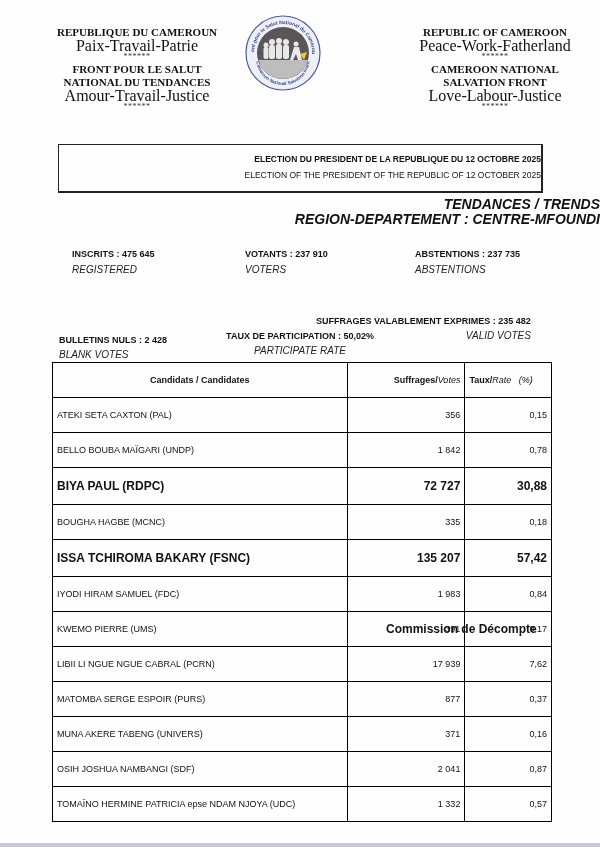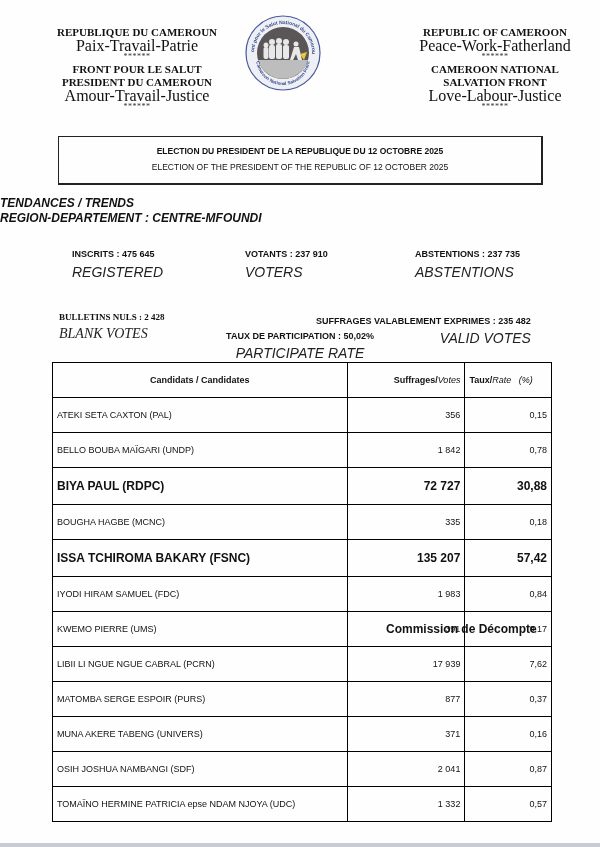--- a/index.html
+++ b/index.html
@@ -11,32 +11,32 @@
   .serif { font-family: "Liberation Serif", "DejaVu Serif", serif; }
   .hdr { width: 190px; text-align: center; line-height: 13px; }
   .hdr .b { font-weight: bold; font-size: 11px; }
   .hdr .n { font-size: 16px; }
   .hdr .st { font-size: 8px; letter-spacing: 0.5px; color: #333; line-height: 9px; }
   .hdr .gap { height: 2px; }
 
   .logo { left: 244px; top: 14px; width: 78px; height: 78px; }
 
   .titlebox {
-    left: 58px; top: 136px; width: 482px; height: 46px;
+    left: 58px; top: 144px; width: 482px; height: 46px;
     border: 1px solid #222; border-right-width: 2px; border-bottom-width: 2px;
-    text-align: center; font-size: 8.5px;
+    text-align: right; font-size: 8.5px;
   }
   .titlebox .l1 { font-weight: bold; margin-top: 9px; }
   .titlebox .l2 { margin-top: 6px; }
 
-  .trends { left: 0; width: 600px; text-align: left; font-style: italic; font-weight: bold; font-size: 12px; }
+  .trends { left: 0; width: 600px; text-align: right; font-style: italic; font-weight: bold; font-size: 14px; }
 
   .stat { font-size: 9px; }
   .stat .k { font-weight: bold; }
-  .stat .s { font-style: italic; font-size: 14px; margin-top: 5px; color: #222; }
+  .stat .s { font-style: italic; font-size: 10px; margin-top: 5px; color: #222; }
 
   table.res {
     position: absolute; left: 52px; top: 362px; width: 500px;
     border-collapse: collapse; font-size: 9px;
   }
   table.res td, table.res th {
     border: 1px solid #000000; height: 16px; padding: 9px 4px; line-height: 15px;
   }
   table.res th { font-weight: bold; height: 16px; }
   table.res th.c1 { text-align: center; }
@@ -54,21 +54,21 @@
 </style>
 </head>
 <body>
 
 <div class="abs hdr serif" style="left:42px; top:26px;">
   <div class="b">REPUBLIQUE DU CAMEROUN</div>
   <div class="n">Paix-Travail-Patrie</div>
   <div class="st">******</div>
   <div class="gap"></div>
   <div class="b">FRONT POUR LE SALUT</div>
-  <div class="b">PRESIDENT DU CAMEROUN</div>
+  <div class="b">NATIONAL DU TENDANCES</div>
   <div class="n">Amour-Travail-Justice</div>
   <div class="st">******</div>
 </div>
 
 <div class="abs logo">
   <svg width="78" height="78" viewBox="0 0 78 78">
     <defs>
       <path id="arcTop" d="M 10 39 A 29 29 0 0 1 68 39"></path>
       <path id="arcBot" d="M 12 44 A 27 27 0 0 0 66 44"></path>
     </defs>
@@ -125,21 +125,21 @@
   <div class="s">VOTERS</div>
 </div>
 <div class="abs stat" style="left:415px; top:249px;">
   <div class="k">ABSTENTIONS : 237 735</div>
   <div class="s">ABSTENTIONS</div>
 </div>
 <div class="abs stat" style="left:0; width:600px; text-align:center; top:291px;margin-top:40px;">
   <div class="k">TAUX DE PARTICIPATION : 50,02%</div>
   <div class="s" style="margin-top:4px;">PARTICIPATE RATE</div>
 </div>
-<div class="abs stat" style="left:59px; top:312px;font-family:Liberation Serif, serif;">
+<div class="abs stat" style="left:59px; top:335px;">
   <div class="k">BULLETINS NULS : 2 428</div>
   <div class="s" style="margin-top:4px;">BLANK VOTES</div>
 </div>
 <div class="abs stat" style="left:316px; top:316px;text-align:right;">
   <div class="k">SUFFRAGES VALABLEMENT EXPRIMES : 235 482</div>
   <div class="s" style="margin-top:4px;">VALID VOTES</div>
 </div>
 
 <table class="res">
   <thead>

